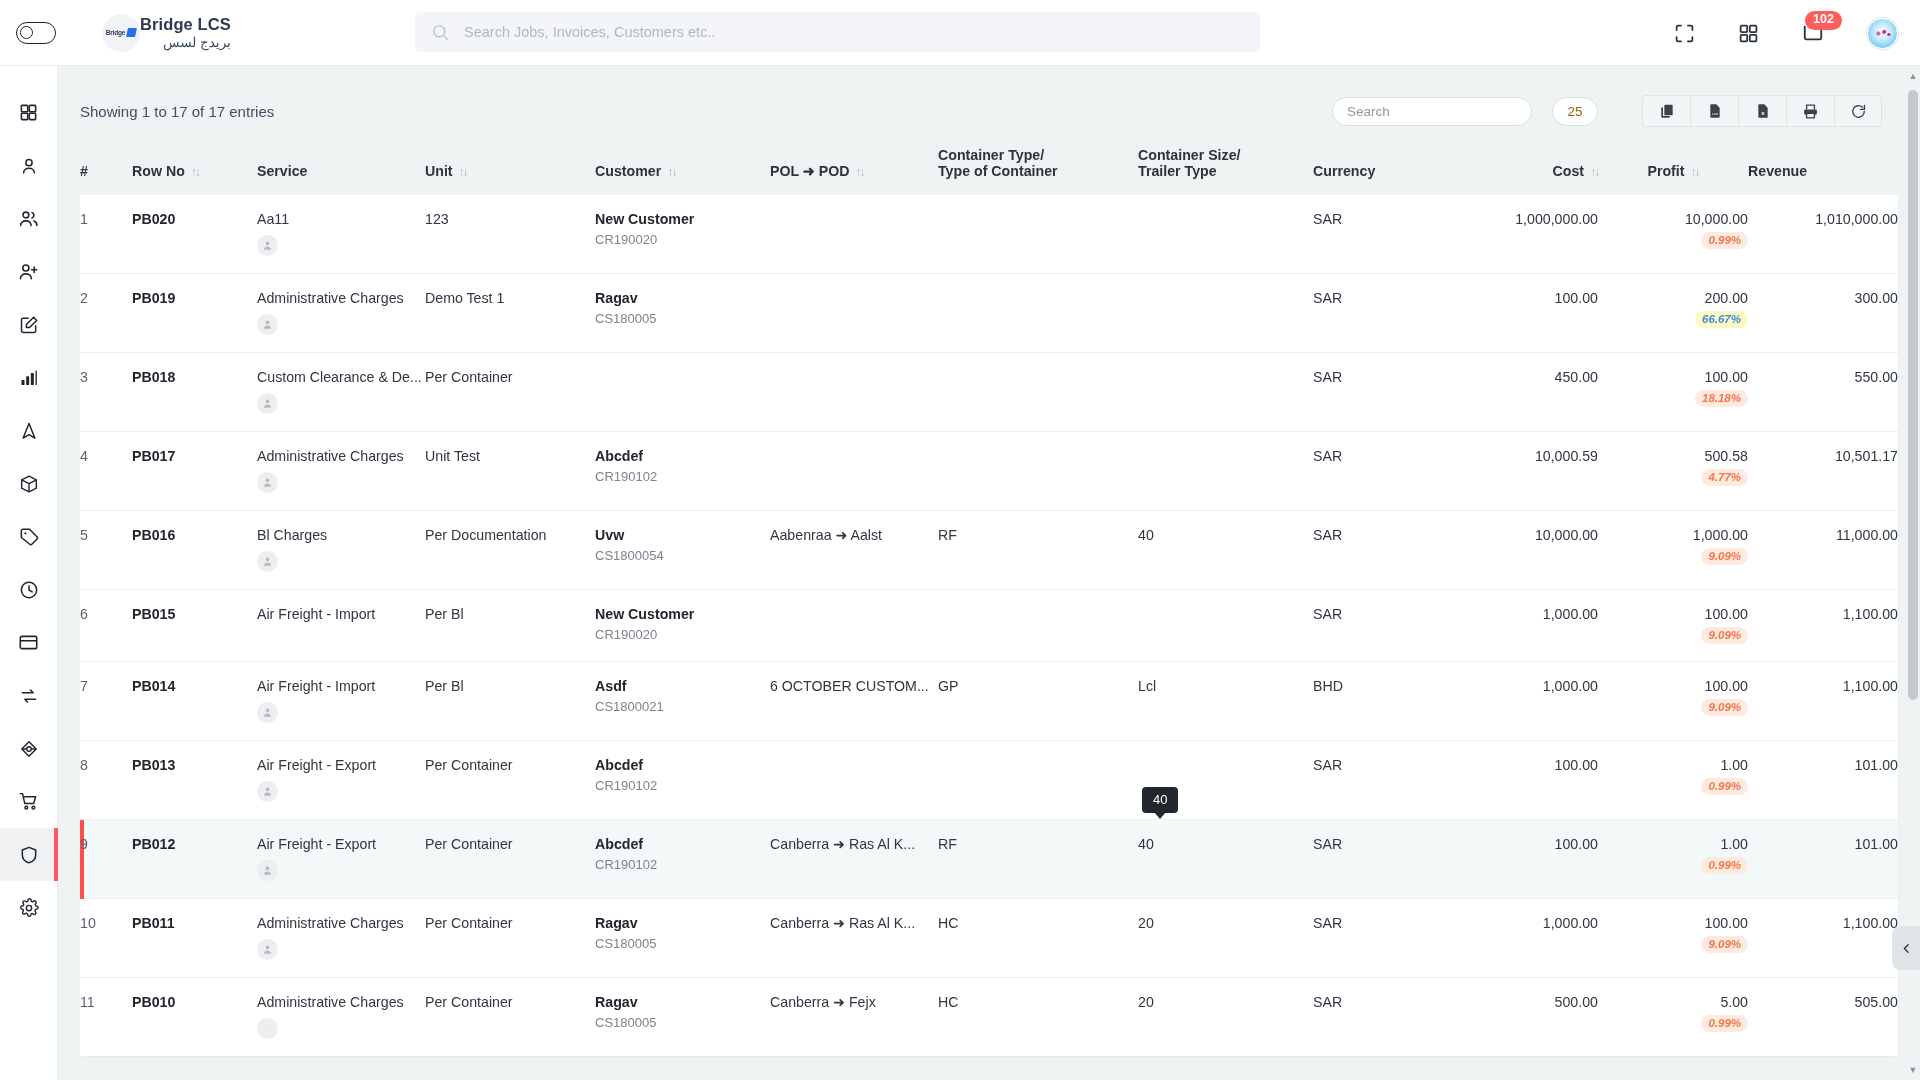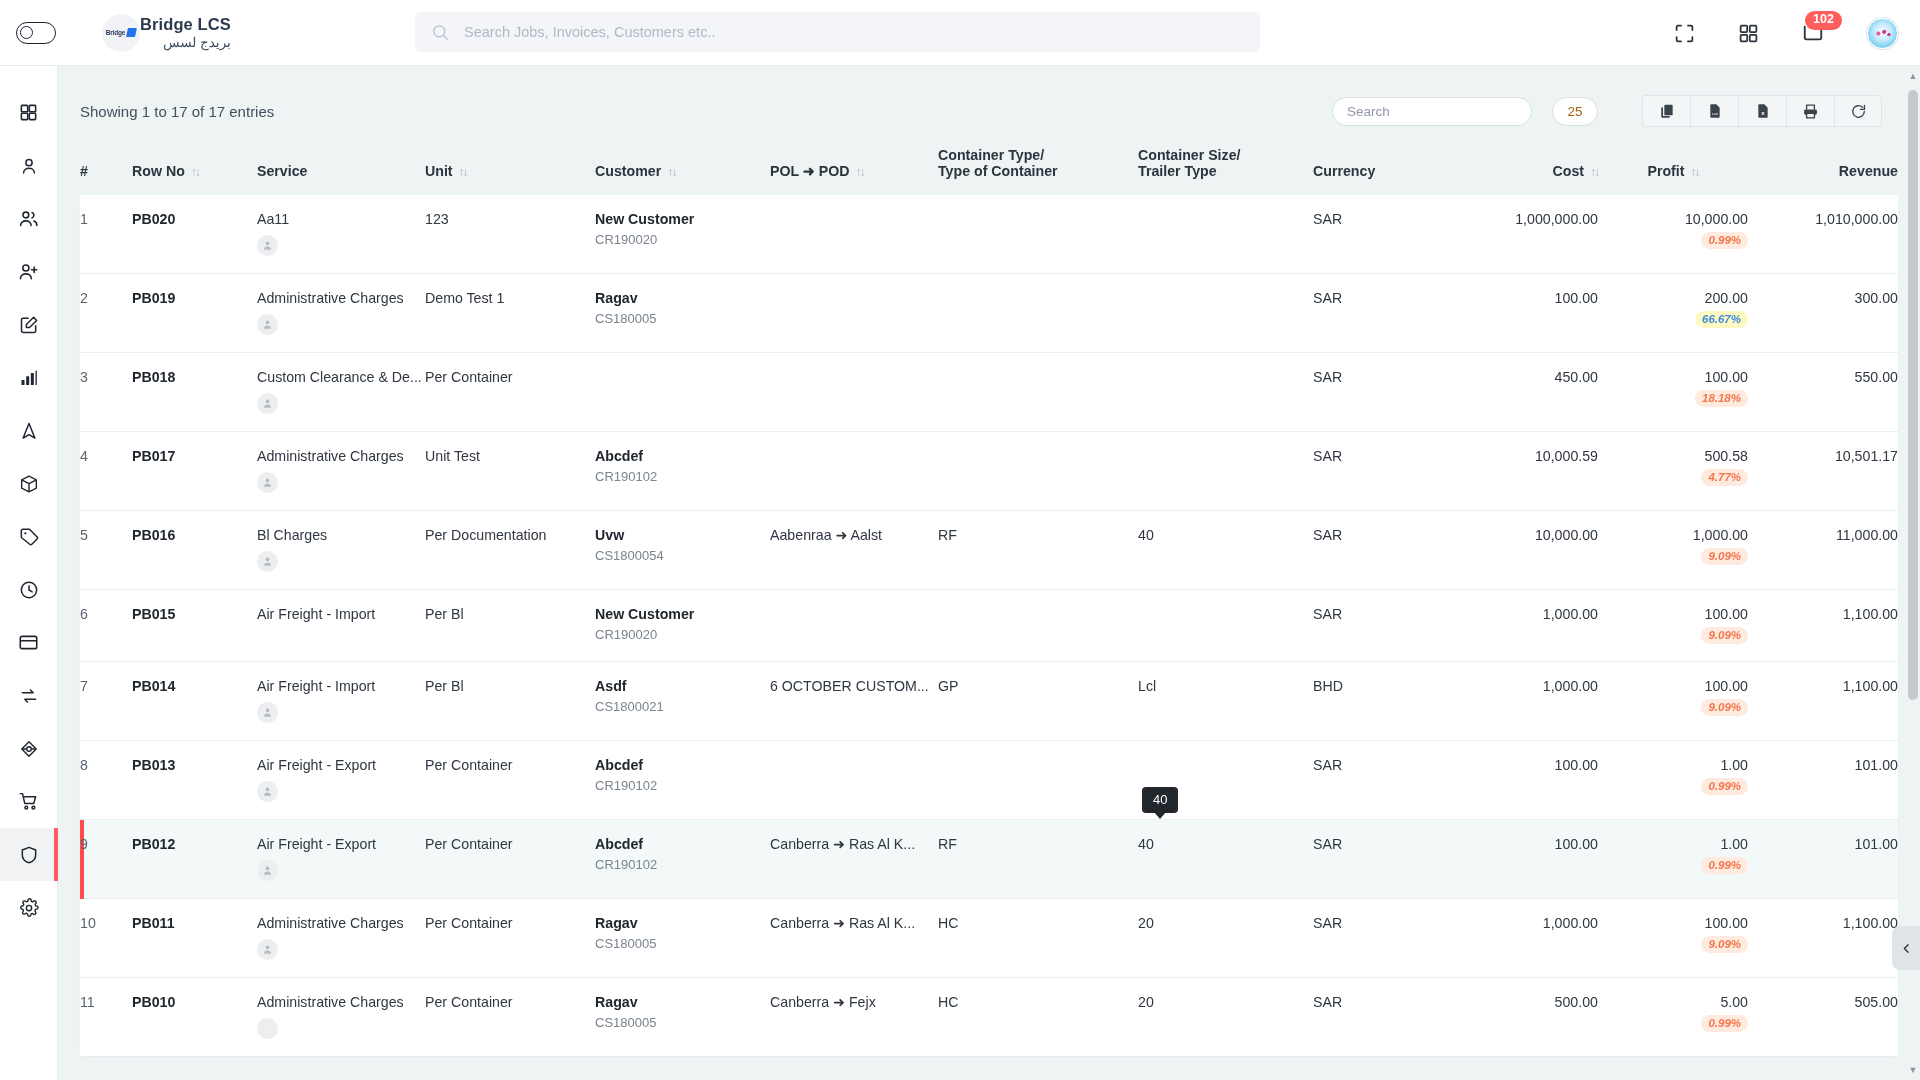--- a/index.html
+++ b/index.html
@@ -418,21 +418,21 @@
               <span class="sub">Container Type/</span>
               <span class="sub">Type of Container</span>
             </th>
             <th>
               <span class="sub">Container Size/</span>
               <span class="sub">Trailer Type</span>
             </th>
             <th><span>Currency</span></th>
             <th style="text-align: right;"><span>Cost</span><span class="sorticon">↑↓</span></th>
             <th style="text-align: center;"><span>Profit</span><span class="sorticon">↑↓</span></th>
-            <th style="text-align: right;"><span>Revenue</span></th>
+            <th style="text-align: left;"><span>Revenue</span></th>
           </tr>
       </thead>
       <tbody class="tbody-card" id="brow">
           <tr>
             <td class="idx">1</td>
             <td><span class="bold">PB020</span></td>
             <td>Aa11<div class="uicon">
                 <svg width="11" height="11" viewBox="0 0 24 24" fill="#b5bbc2">
                   <circle cx="12" cy="7.5" r="4"></circle>
                   <path d="M4.5 21c0-4.2 3.3-6.7 7.5-6.7s7.5 2.5 7.5 6.7z"></path>

